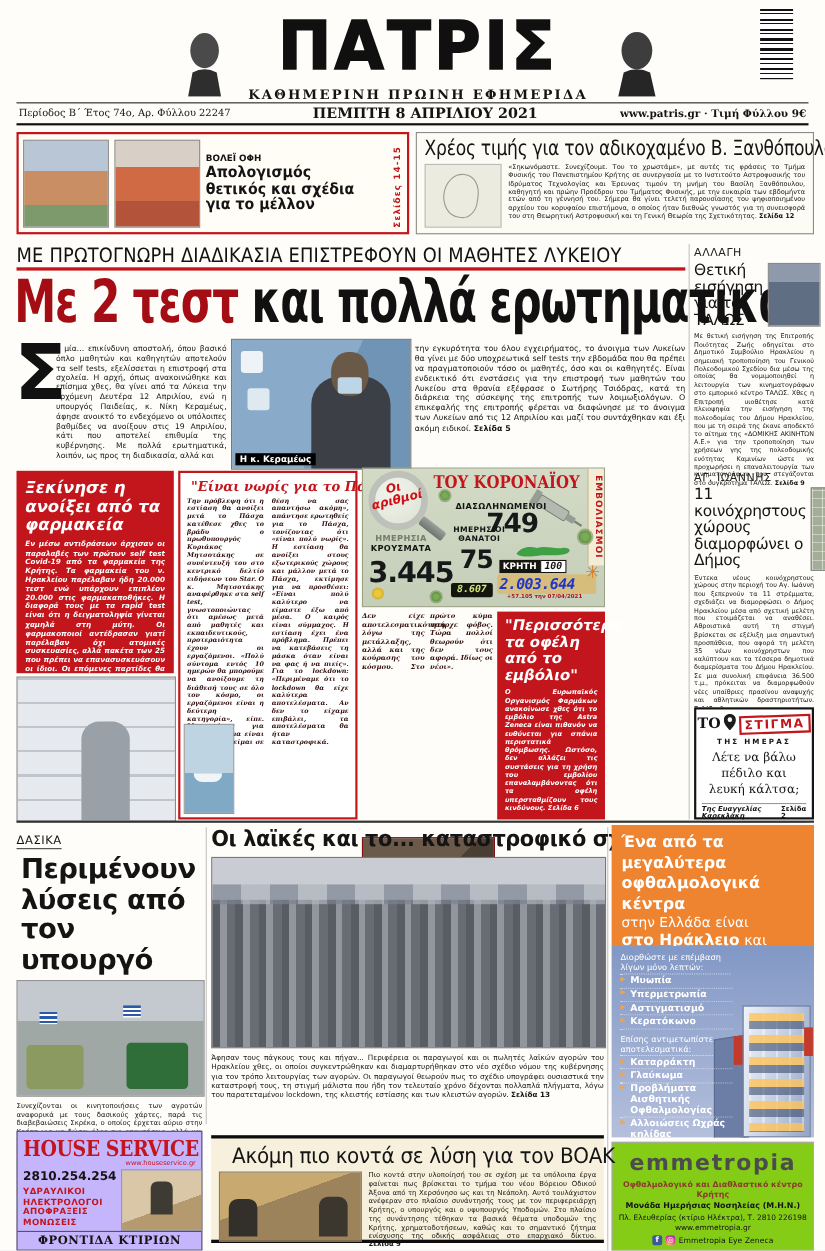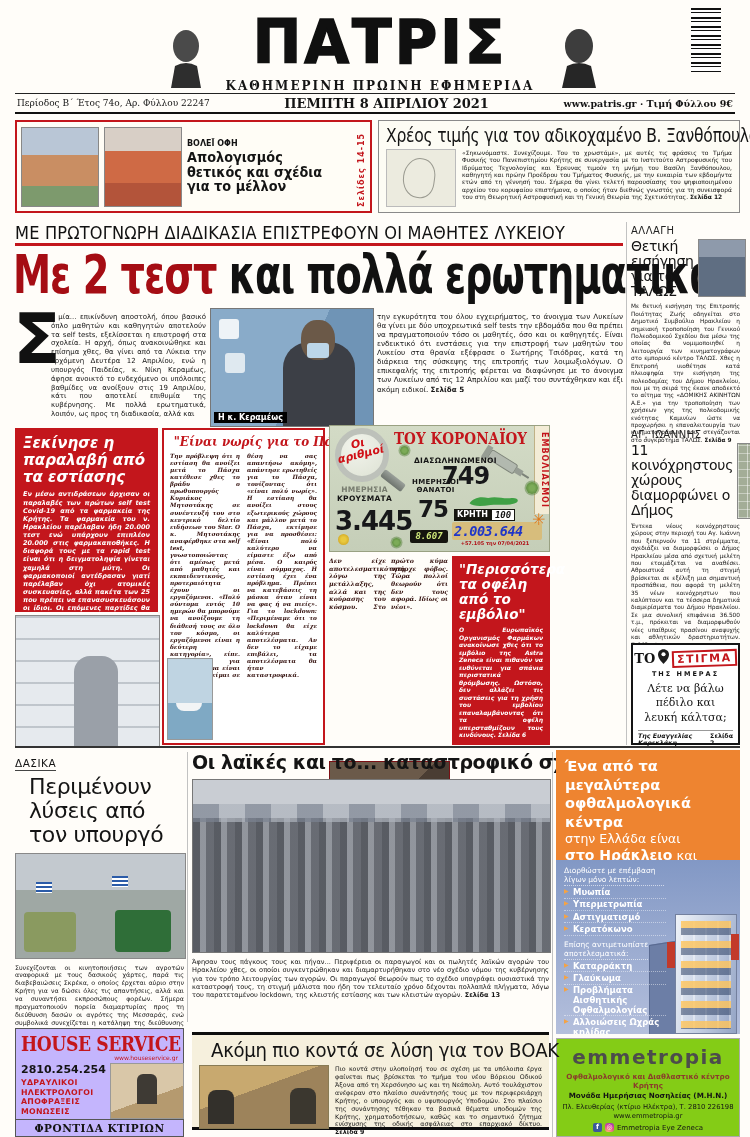--- a/index.html
+++ b/index.html
@@ -152,21 +152,21 @@
       linear-gradient(135deg,#6b5a4a 0 45%,#4a3d33 45% 100%);position:relative;overflow:hidden;}
   .mitso:before{content:"";position:absolute;left:12px;bottom:0;width:52px;height:72px;background:#23242a;
       border-radius:18px 18px 0 0;}
   .mitso:after{content:"";position:absolute;left:26px;bottom:46px;width:24px;height:28px;background:#8a715c;border-radius:45%;}
   .vaccbox{left:452px;top:556px;width:98px;height:189px;padding:6px 7px;}
   .vb-title{font-size:13.5px;}
   .vb-body{font-size:6px;margin-top:4px;}
   
   .sec-label2{font-size:10.5px;letter-spacing:.5px;border-bottom:1px solid #444;display:inline-block;padding-bottom:1px;}
   .dasika{left:15px;top:752px;width:169px;}
-  .dk-h{font-size:22px;line-height:1.1;letter-spacing:-.4px;margin:4px 14px 5px;}
+  .dk-h{font-size:25px;line-height:1.1;letter-spacing:-.4px;margin:4px 4px 5px;font-weight:bold;}
   .dk-photo{width:169px;height:104px;border:1px solid #888;background:linear-gradient(180deg,#c3c9cf 0 35%,#9fa8a4 35% 100%);
       position:relative;overflow:hidden;}
   .dk-photo .tr1{position:absolute;left:8px;bottom:6px;width:52px;height:40px;background:#8a9a60;border-radius:4px;}
   .dk-photo .tr2{position:absolute;right:14px;bottom:6px;width:56px;height:42px;background:#2f6e38;border-radius:4px;}
   .dk-photo .flag{position:absolute;width:16px;height:11px;background:
       repeating-linear-gradient(180deg,#2b5ba8 0 2px,#fff 2px 4px);}
   .dk-body{font-size:6.3px;margin-top:5px;}
   .laikes{left:192px;top:750px;width:357px;}
   .lk-h{font-size:20px;font-weight:bold;letter-spacing:-.4px;margin:0 0 5px;transform:scaleX(.95);transform-origin:left;white-space:nowrap;}
   .lk-photo{width:357px;height:172px;border:1px solid #777;background:linear-gradient(180deg,#c9cdd3 0 22%,#9a9ea5 22% 100%);
@@ -345,21 +345,21 @@
     </div>
     <div class="stg-sub">ΤΗΣ ΗΜΕΡΑΣ</div>
     <div class="stg-q serif">Λέτε να βάλω πέδιλο και λευκή κάλτσα;</div>
     <div class="stg-by">
       <span class="by">Της Ευαγγελίας Καρεκλάκη</span>
       <b>Σελίδα 2</b>
     </div>
   </div>
 
   <div class="abs redbox pharm">
-    <div class="rb-title">Ξεκίνησε η παραλαβή από τα εστίασης</div>
+    <div class="rb-title">Ξεκίνησε η ανοίξει από τα φαρμακεία</div>
     <p class="rb-body">
       <span>Εν μέσω αντιδράσεων άρχισαν οι παραλαβές των πρώτων self test Covid-19 από τα φαρμακεία της Κρήτης. Τα φαρμακεία του ν. Ηρακλείου παρέλαβαν ήδη 20.000 τεστ ενώ υπάρχουν επιπλέον 20.000 στις φαρμακαποθήκες. Η διαφορά τους με τα rapid test είναι ότι η δειγματοληψία γίνεται χαμηλά στη μύτη. Οι φαρμακοποιοί αντέδρασαν γιατί παρέλαβαν όχι ατομικές συσκευασίες, αλλά πακέτα των 25 που πρέπει να επανασυσκευάσουν οι ίδιοι. Οι επόμενες παρτίδες θα είναι ατομικές, σύμφωνα με τον υφυπουργό Β. Κονταζαμάνη.</span>
       <b class="pg">Σελίδα 7</b>
     </p>
   </div>
   <div class="abs pharm-photo"></div>
 
   <div class="pasxa">
     <div class="px-title">"Είναι νωρίς για το Πάσχα"</div>
     <div class="px-cols">Την πρόβλεψη ότι η εστίαση θα ανοίξει μετά το Πάσχα κατέθεσε χθες το βράδυ ο πρωθυπουργός Κυριάκος Μητσοτάκης σε συνέντευξή του στο κεντρικό δελτίο ειδήσεων του Star. Ο κ. Μητσοτάκης αναφέρθηκε στα self test, γνωστοποιώντας ότι αμέσως μετά από μαθητές και εκπαιδευτικούς, προτεραιότητα έχουν οι εργαζόμενοι. «Πολύ σύντομα εντός 10 ημερών θα μπορούμε να ανοίξουμε τη διάθεσή τους σε όλο τον κόσμο, οι εργαζόμενοι είναι η δεύτερη κατηγορία», είπε. Μητσοτάκης για Πάσχα: Ακόμα είναι νωρίς. «Δεν είμαι σε θέση να σας απαντήσω ακόμη», απάντησε ερωτηθείς για το Πάσχα, τονίζοντας ότι «είναι πολύ νωρίς». Η εστίαση θα ανοίξει στους εξωτερικούς χώρους και μάλλον μετά το Πάσχα, εκτίμησε για να προσθέσει: «Είναι πολύ καλύτερο να είμαστε έξω από μέσα. Ο καιρός είναι σύμμαχος. Η εστίαση έχει ένα πρόβλημα. Πρέπει να κατεβάσεις τη μάσκα όταν είναι να φας ή να πιείς». Για το lockdown: «Περιμέναμε ότι το lockdown θα είχε καλύτερα αποτελέσματα. Αν δεν το είχαμε επιβάλει, τα αποτελέσματα θα ήταν καταστροφικά.</div>

